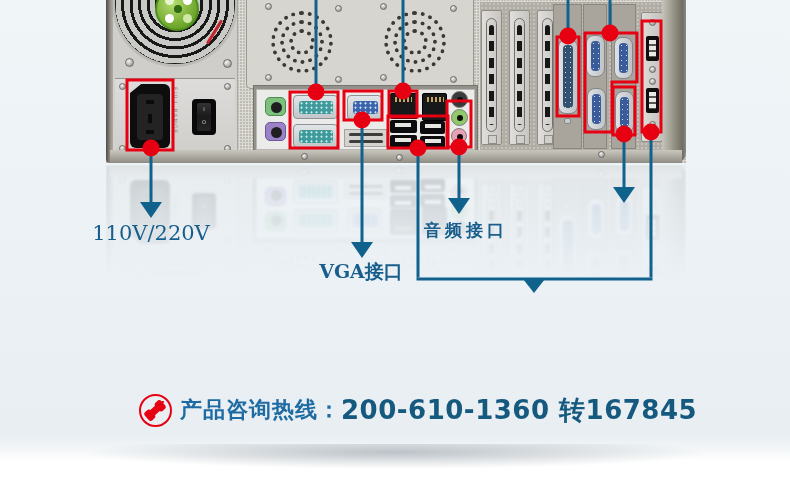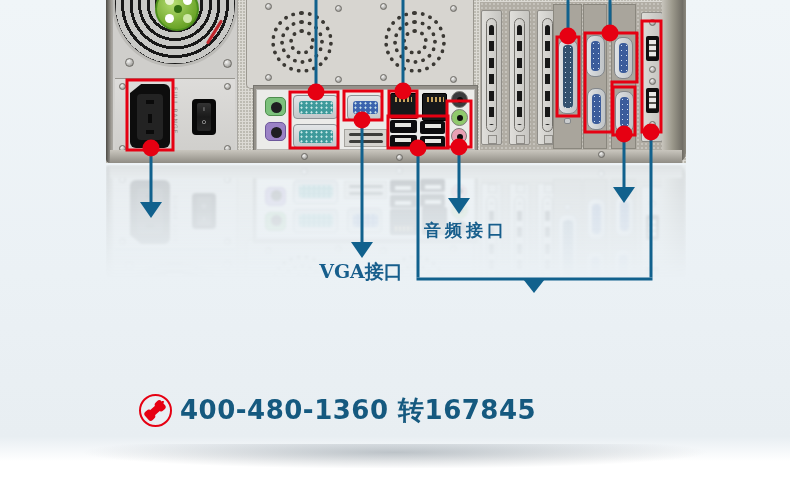--- a/index.html
+++ b/index.html
@@ -555,24 +555,26 @@
     <circle class="rdot" cx="362" cy="120" r="8.5"></circle>
     <circle class="rdot" cx="403" cy="91" r="8.5"></circle>
     <circle class="rdot" cx="418" cy="148" r="8.5"></circle>
     <circle class="rdot" cx="459" cy="147" r="8.5"></circle>
     <circle class="rdot" cx="568" cy="36" r="8.5"></circle>
     <circle class="rdot" cx="610" cy="33" r="8.5"></circle>
     <circle class="rdot" cx="624" cy="134" r="8.5"></circle>
     <circle class="rdot" cx="651" cy="132" r="8.5"></circle>
   </svg>
 
+  <div class="ann-label lab-power1">110V/220V</div>
   <div class="ann-label lab-audio">音频接口</div>
   <div class="ann-label lab-vga">VGA接口</div>
 
   <div class="hotline">
     <div class="phone-badge">
       <div class="handset"></div>
       <div class="spark">’</div>
     </div>
-    <span class="hl-number">400-480-1360 转167845</span>
+    <span class="hl-label">产品咨询热线：</span>
+    <span class="hl-number">200-610-1360 转167845</span>
   </div>
 
 </div>
 
 </body></html>

